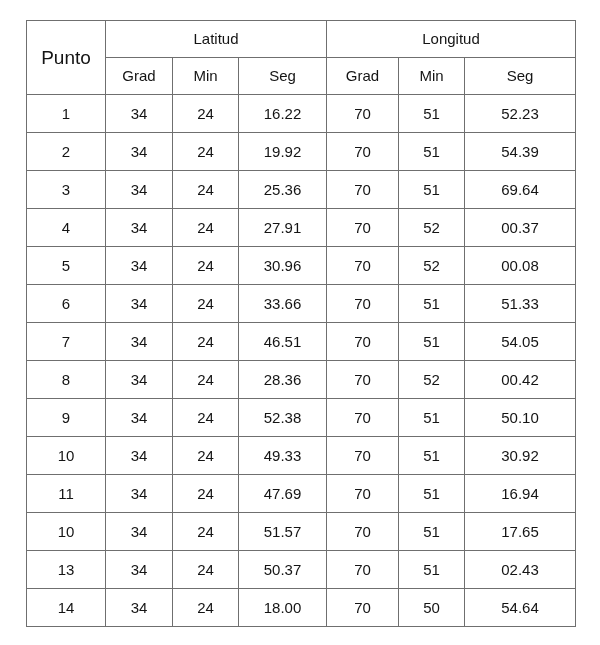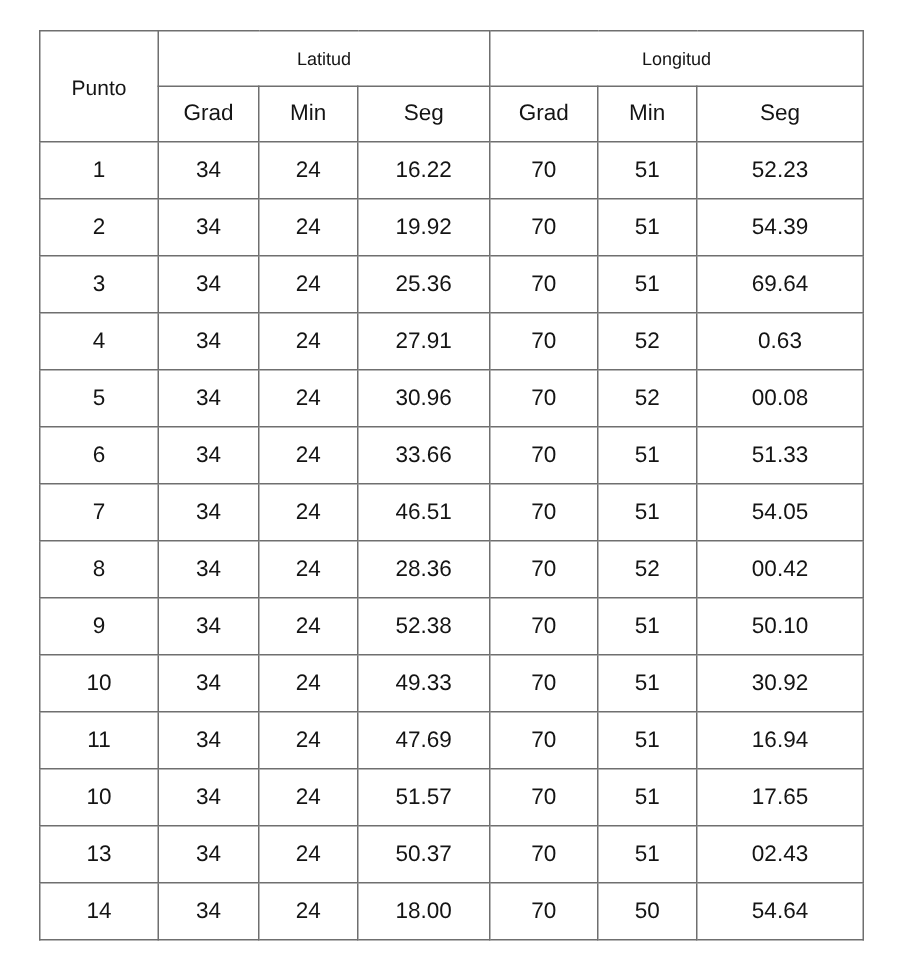--- a/index.html
+++ b/index.html
@@ -34,29 +34,29 @@
     text-align: center;
     vertical-align: middle;
     font-weight: normal;
     font-size: 15px;
     color: #141414;
     padding: 0;
     height: 36px;
     line-height: 36px;
   }
   table.coords th.group {
-    font-size: 12px;
+    font-size: 15px;
     height: 36px;
     line-height: 36px;
     margin-top: 16px;
   }
   table.coords th.corner {
     height: 72px;
     line-height: 72px;
-    font-size: 14px;
+    font-size: 19px;
   }
   table.coords td {
     height: 37px;
     line-height: 37px;
   }
   
   col.c-punto { width: 79px; }
   col.c-lgrad { width: 67px; }
   col.c-lmin  { width: 66px; }
   col.c-lseg  { width: 88px; }
@@ -121,21 +121,21 @@
         <td>51</td>
         <td>69.64</td>
       </tr>
       <tr>
         <td>4</td>
         <td>34</td>
         <td>24</td>
         <td>27.91</td>
         <td>70</td>
         <td>52</td>
-        <td>0.63</td>
+        <td>00.37</td>
       </tr>
       <tr>
         <td>5</td>
         <td>34</td>
         <td>24</td>
         <td>30.96</td>
         <td>70</td>
         <td>52</td>
         <td>00.08</td>
       </tr>

